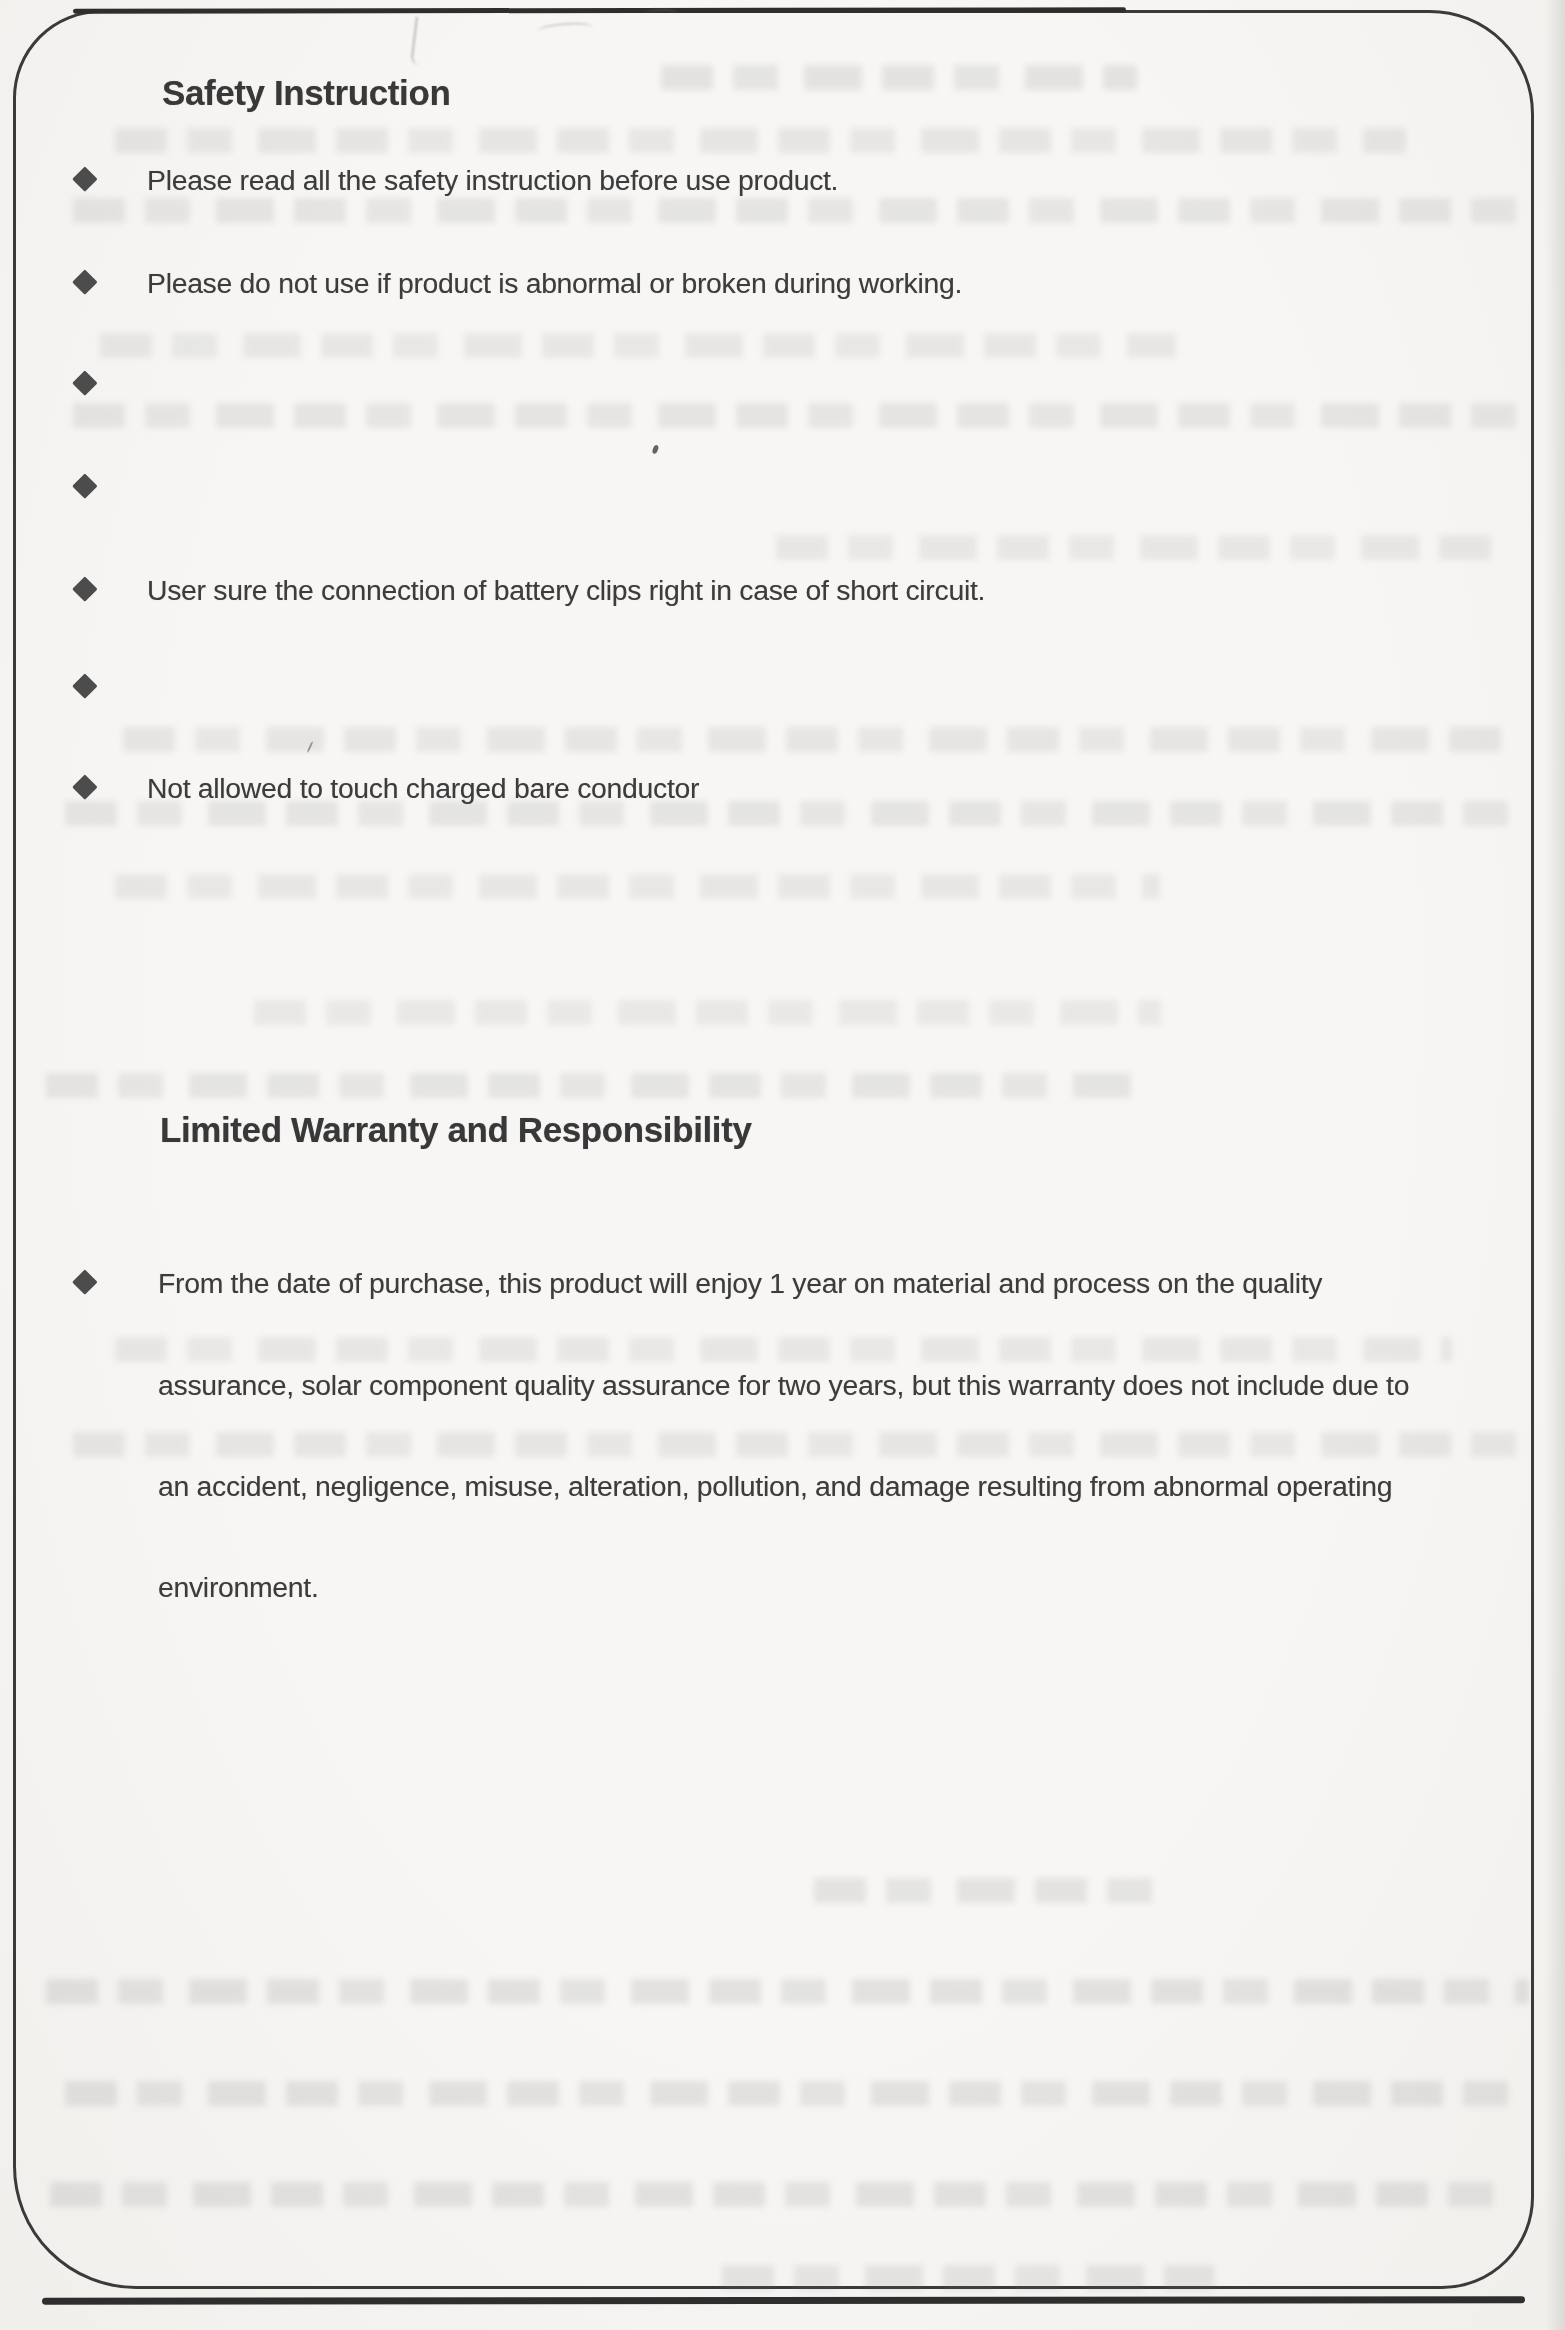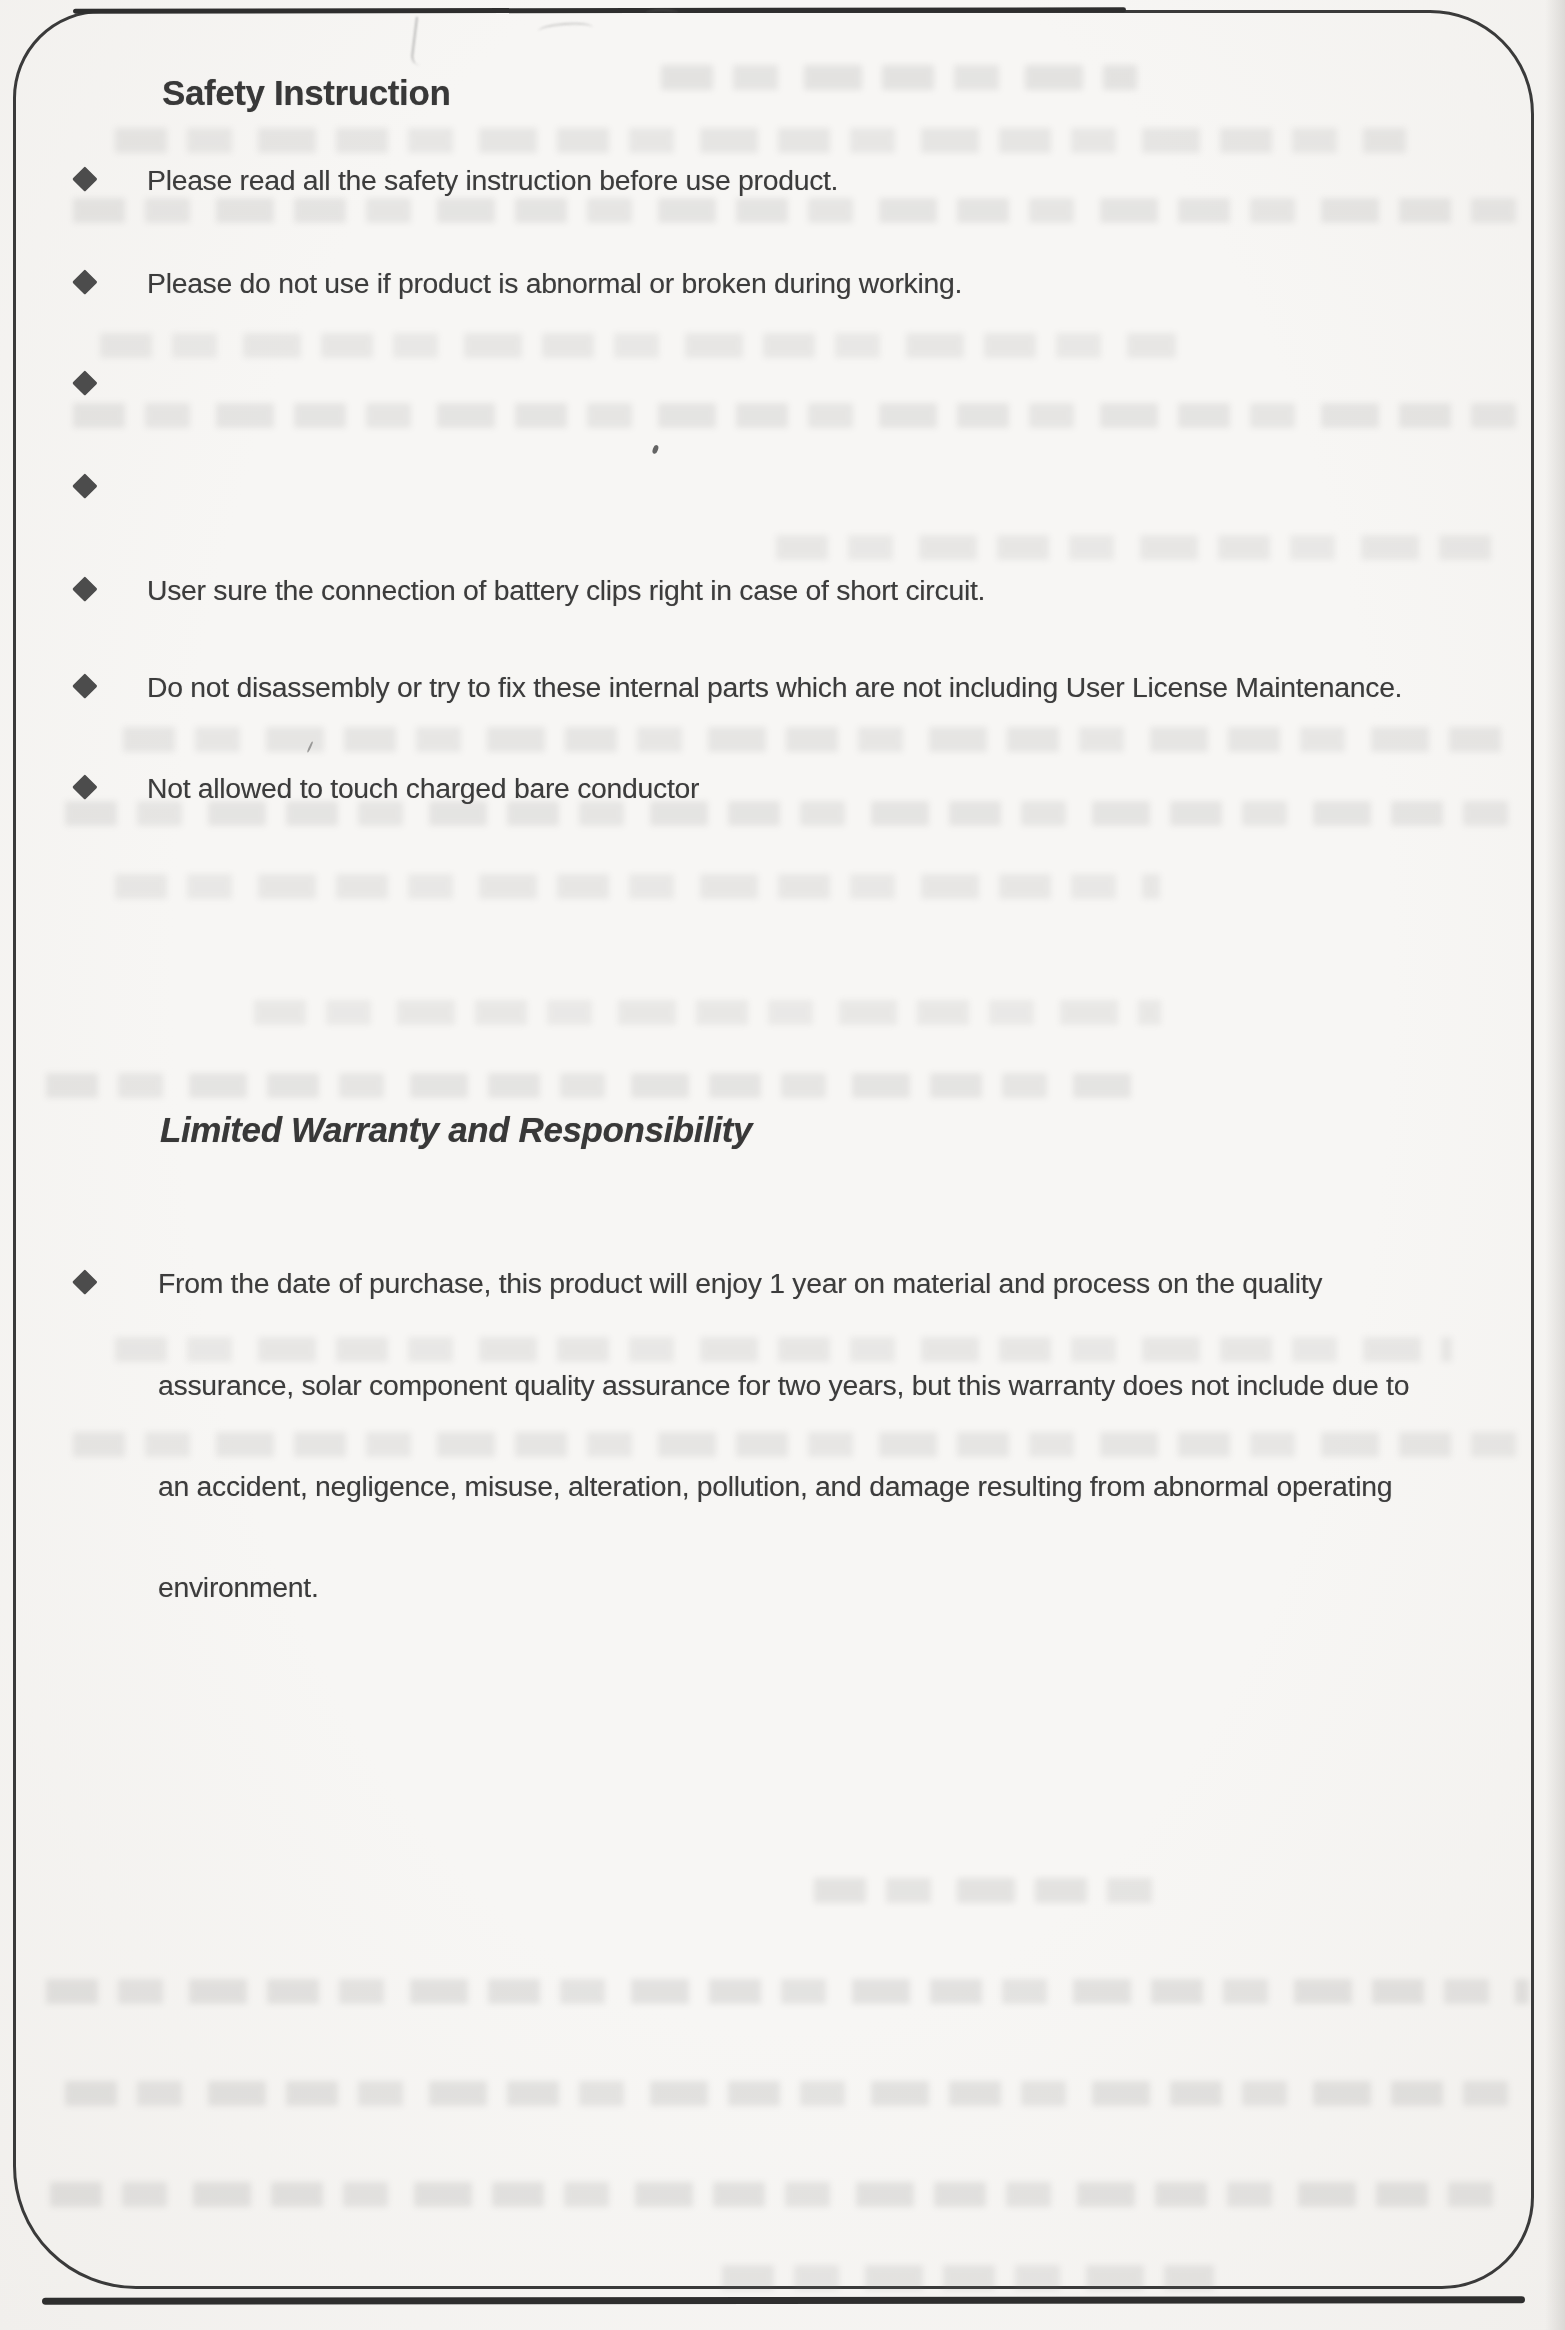--- a/index.html
+++ b/index.html
@@ -29,21 +29,21 @@
     background:linear-gradient(90deg, rgba(120,115,110,0) 0%, rgba(120,115,110,.18) 100%);
     pointer-events:none;
   }
   
   .heading{
     position:absolute;font-weight:bold;font-size:35px;line-height:40px;
     color:#383838;letter-spacing:-0.4px;white-space:nowrap;
     text-shadow:0 0 0.8px rgba(56,56,56,.45);
   }
   #safety-title{left:162px;top:73px;}
-  #warranty-title{left:160px;top:1110px;font-style:italic;}
+  #warranty-title{left:160px;top:1110px;}
   
   .item{position:absolute;left:0;width:100%;height:35px;}
   .diamond{
     position:absolute;left:76px;top:7px;width:17.7px;height:17.7px;
     background:#4c4c4c;transform:rotate(45deg);border-radius:1.5px;
   }
   .item-text,.wline{
     position:absolute;left:147px;top:0;font-size:28.4px;line-height:35px;
     color:#3c3c3c;letter-spacing:-0.3px;white-space:nowrap;
     text-shadow:0 0 0.8px rgba(60,60,60,.35);
@@ -111,21 +111,20 @@
 </div>
 <div class="item" style="top:470px">
   <span class="diamond"></span>
 </div>
 <div class="item" style="top:573px">
   <span class="diamond"></span>
   <span class="item-text">User sure the connection of battery clips right in case of short circuit.</span>
 </div>
 <div class="item" style="top:670px">
   <span class="diamond"></span>
-  <span class="item-text">Do not disassembly or try to fix these internal parts which are not including User License Maintenance.</span>
 </div>
 <div class="item" style="top:771px">
   <span class="diamond"></span>
   <span class="item-text">Not allowed to touch charged bare conductor</span>
 </div>
 
 <div class="heading" id="warranty-title">Limited Warranty and Responsibility</div>
 
 <div class="item" style="top:1266px">
   <span class="diamond"></span>

